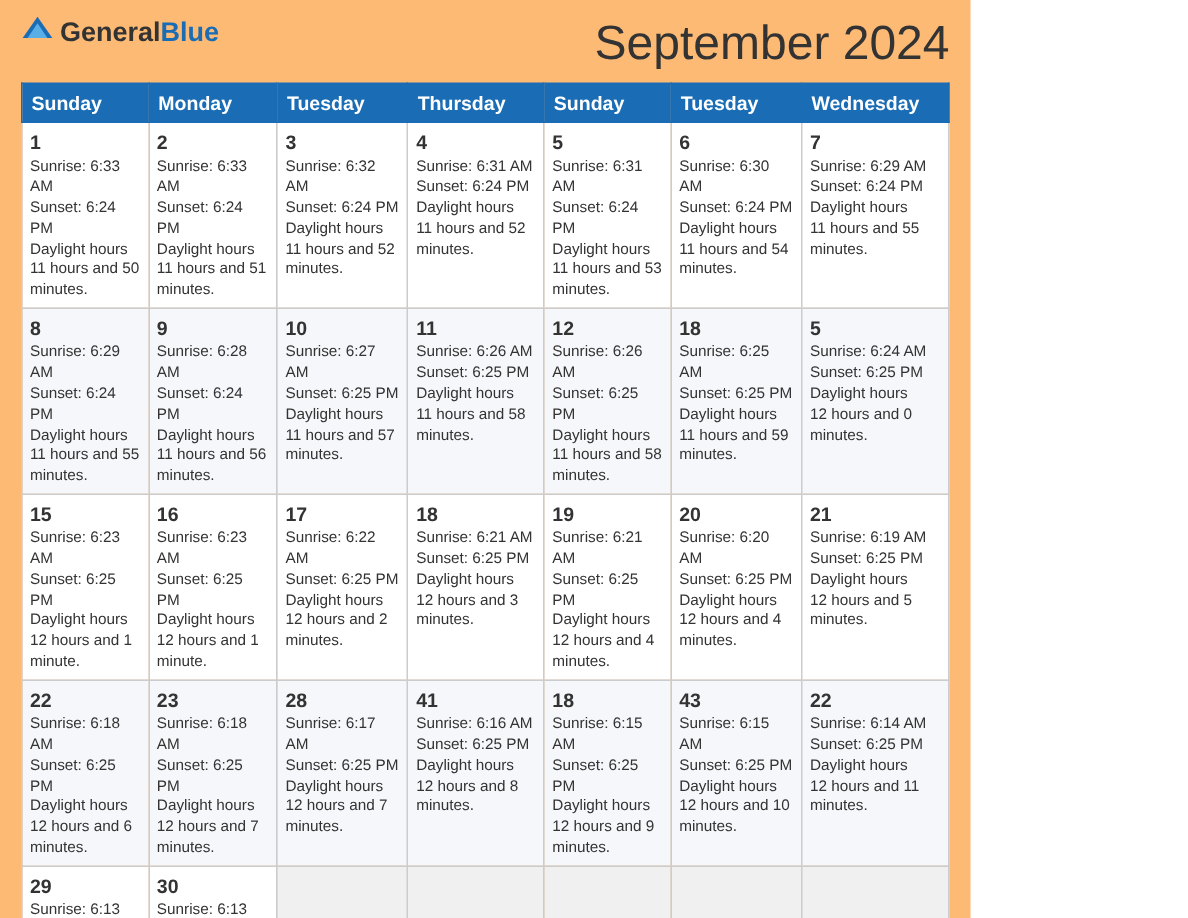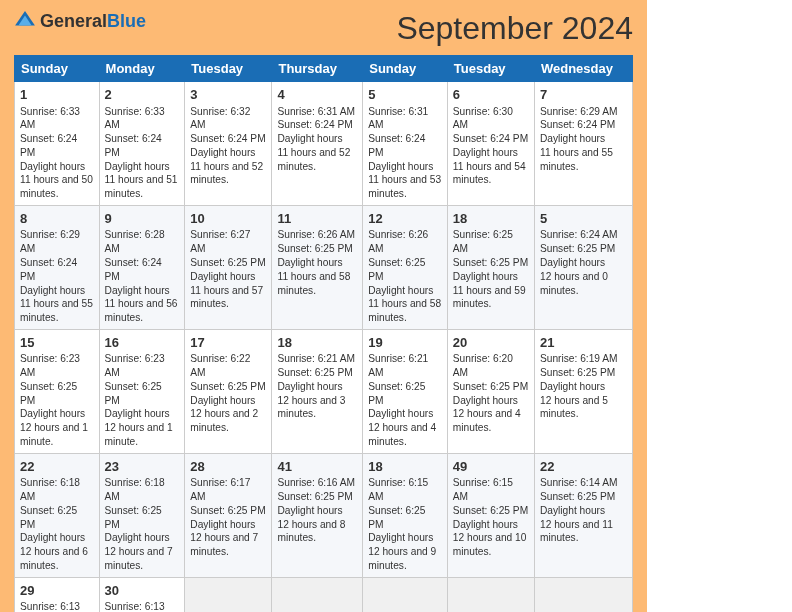--- a/index.html
+++ b/index.html
@@ -147,21 +147,21 @@
           <td><span class="day-num">19</span><span>Sunrise: 6:21 AM<br>Sunset: 6:25 PM<br>Daylight hours<br>12 hours and 4 minutes.</span></td>
           <td><span class="day-num">20</span><span>Sunrise: 6:20 AM<br>Sunset: 6:25 PM<br>Daylight hours<br>12 hours and 4 minutes.</span></td>
           <td><span class="day-num">21</span><span>Sunrise: 6:19 AM<br>Sunset: 6:25 PM<br>Daylight hours<br>12 hours and 5 minutes.</span></td>
         </tr>
         <tr>
           <td><span class="day-num">22</span><span>Sunrise: 6:18 AM<br>Sunset: 6:25 PM<br>Daylight hours<br>12 hours and 6 minutes.</span></td>
           <td><span class="day-num">23</span><span>Sunrise: 6:18 AM<br>Sunset: 6:25 PM<br>Daylight hours<br>12 hours and 7 minutes.</span></td>
           <td><span class="day-num">28</span><span>Sunrise: 6:17 AM<br>Sunset: 6:25 PM<br>Daylight hours<br>12 hours and 7 minutes.</span></td>
           <td><span class="day-num">41</span><span>Sunrise: 6:16 AM<br>Sunset: 6:25 PM<br>Daylight hours<br>12 hours and 8 minutes.</span></td>
           <td><span class="day-num">18</span><span>Sunrise: 6:15 AM<br>Sunset: 6:25 PM<br>Daylight hours<br>12 hours and 9 minutes.</span></td>
-          <td><span class="day-num">49</span><span>Sunrise: 6:15 AM<br>Sunset: 6:25 PM<br>Daylight hours<br>12 hours and 10 minutes.</span></td>
+          <td><span class="day-num">43</span><span>Sunrise: 6:15 AM<br>Sunset: 6:25 PM<br>Daylight hours<br>12 hours and 10 minutes.</span></td>
           <td><span class="day-num">22</span><span>Sunrise: 6:14 AM<br>Sunset: 6:25 PM<br>Daylight hours<br>12 hours and 11 minutes.</span></td>
         </tr>
         <tr>
           <td><span class="day-num">29</span><span>Sunrise: 6:13 AM<br>Sunset: 6:25 PM<br>Daylight hours<br>12 hours and 11 minutes.</span></td>
           <td><span class="day-num">30</span><span>Sunrise: 6:13 AM<br>Sunset: 6:25 PM<br>Daylight hours<br>12 hours and 12 minutes.</span></td>
           <td class="empty-cell"></td>
           <td class="empty-cell"></td>
           <td class="empty-cell"></td>
           <td class="empty-cell"></td>
           <td class="empty-cell"></td>

